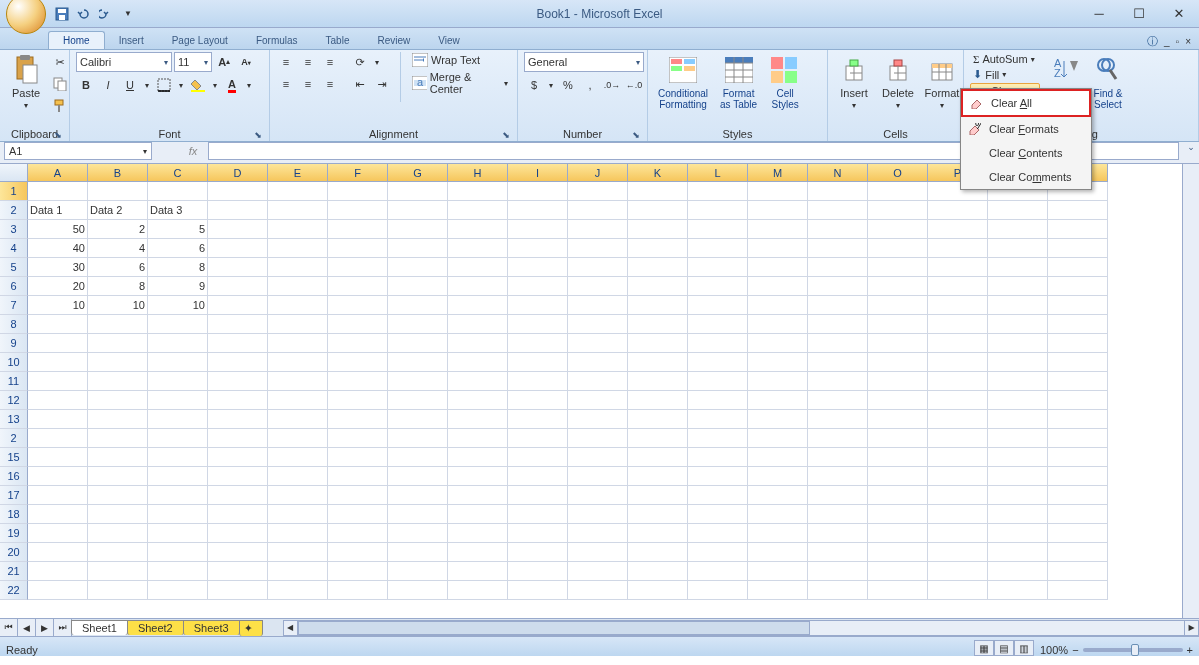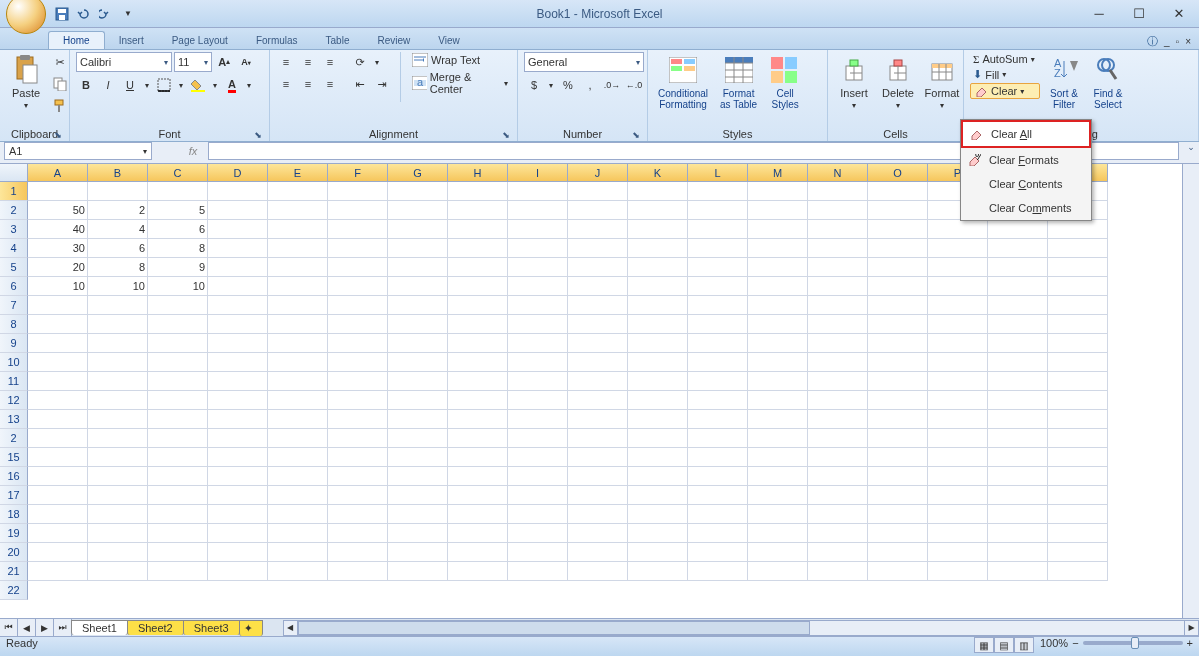--- a/index.html
+++ b/index.html
@@ -25,21 +25,21 @@
 .big-btn .lbl{font-size:10px;text-align:center;color:#15428b;line-height:11px}
 .small-btns{display:flex;flex-direction:column;gap:2px}
 .small-row{display:flex;gap:2px;align-items:center}
 .sb{width:20px;height:20px;display:flex;align-items:center;justify-content:center;border:1px solid transparent;cursor:pointer;font-size:11px}
 .combobox{height:20px;border:1px solid #9ac;background:#fff;display:flex;align-items:center;padding:1px 3px;font-size:11px}
 .combobox .drop{margin-left:auto;font-size:8px;color:#3b5a82}
 .editing-group{position:relative}
 .editing-stack{display:flex;flex-direction:column;gap:1px}
 .ed-item{display:flex;align-items:center;gap:3px;padding:1px 3px;cursor:pointer;font-size:10px;color:#15428b}
 .ed-item.active{background:#fdeeb3;border:1px solid #e8a43f;border-radius:2px}
-.clear-menu{position:absolute;top:69px;left:-4px;background:#f4f4f4;border:1px solid #868686;box-shadow:2px 2px 4px rgba(0,0,0,0.3);width:132px;z-index:100}
+.clear-menu{position:absolute;top:38px;left:-4px;background:#f4f4f4;border:1px solid #868686;box-shadow:2px 2px 4px rgba(0,0,0,0.3);width:132px;z-index:100}
 .clear-menu .mi{display:flex;align-items:center;gap:6px;padding:4px 8px 4px 4px;cursor:pointer;font-size:11px}
 .clear-menu .mi .mi-icon{width:18px;height:16px;display:flex;align-items:center;justify-content:center}
 .clear-menu .mi.highlight{border:2px solid #d22;background:#fff}
 .clear-menu .mi u{text-decoration:underline}
 .namebox-bar{height:22px;background:#e8eef7;display:flex;border-bottom:1px solid #9ac}
 .namebox{width:148px;height:18px;background:#fff;border:1px solid #9ac;margin-left:4px;display:flex;align-items:center;padding:0 4px}
 .namebox .drop{margin-left:auto;font-size:8px}
 .fx-btns{display:flex;gap:2px;margin-left:6px}
 .fx-btn{width:22px;height:18px;display:flex;align-items:center;justify-content:center;color:#888;font-style:italic}
 .formula-bar{flex:1;height:18px;background:#fff;border:1px solid #9ac;margin:0 4px}
@@ -57,21 +57,21 @@
 .cell.r{justify-content:flex-end}
 .row.sel{box-shadow:inset 0 0 0 2px #000}
 .row.sel .cell{background:#fff}
 .tabs-sheet{height:18px;background:#dbe5f1;display:flex;align-items:center;border-top:1px solid #9ac}
 .nav-btns{display:flex}
 .nav-btns span{width:18px;height:17px;display:flex;align-items:center;justify-content:center;border-right:1px solid #9ac;font-size:9px;cursor:pointer;background:#e8eef7}
 .sheet-tab{padding:1px 10px;background:#fff;border:1px solid #888;border-bottom:none;margin-left:-1px;font-size:11px;cursor:pointer;border-radius:0 0 3px 3px}
 .sheet-tab.inactive{background:#fde047}
 .hscroll{flex:1;margin-left:20px;height:16px;background:#e8eef7;border:1px solid #9ac;position:relative}
 .hscroll .thumb{position:absolute;left:14px;width:56%;height:100%;background:#cedcec;border:1px solid #9ac}
-.statusbar{height:20px;background:linear-gradient(#d7e6f7,#bdd7f0);display:flex;align-items:flex-start;padding:0 6px;font-size:11px;color:#3b5a82;border-top:1px solid #9ac}
+.statusbar{height:20px;background:linear-gradient(#d7e6f7,#bdd7f0);display:flex;align-items:flex-end;padding:0 6px;font-size:11px;color:#3b5a82;border-top:1px solid #9ac}
 .view-btns{margin-left:auto;display:flex;gap:0}
 .view-btns span{width:20px;height:16px;border:1px solid #9ac;display:flex;align-items:center;justify-content:center;font-size:10px;cursor:pointer;background:#e8eef7}
 .zoom{margin-left:6px;display:flex;align-items:center;gap:4px}
 .zoom-slider{width:100px;height:4px;background:#9ac;position:relative;border-radius:2px}
 .zoom-slider .zt{position:absolute;left:48%;top:-4px;width:8px;height:12px;background:#e8eef7;border:1px solid #6a8fb5;border-radius:2px}
 .vscroll{position:absolute;right:0;top:0;width:17px;height:100%;background:#e8eef7;border-left:1px solid #9ac}
 svg{display:block}
 </style>
 </head>
 <body>
@@ -498,20 +498,40 @@
         <div class="cell"></div>
         <div class="cell"></div>
         <div class="cell"></div>
         <div class="cell"></div>
         <div class="cell"></div>
         <div class="cell"></div>
         <div class="cell"></div>
         <div class="cell"></div>
       </div>
       <div class="row">
+        <div class="cell">Data 1</div>
+        <div class="cell">Data 2</div>
+        <div class="cell">Data 3</div>
+        <div class="cell"></div>
+        <div class="cell"></div>
+        <div class="cell"></div>
+        <div class="cell"></div>
+        <div class="cell"></div>
+        <div class="cell"></div>
+        <div class="cell"></div>
+        <div class="cell"></div>
+        <div class="cell"></div>
+        <div class="cell"></div>
+        <div class="cell"></div>
+        <div class="cell"></div>
+        <div class="cell"></div>
+        <div class="cell"></div>
+        <div class="cell"></div>
+      </div>
+      <div class="row">
         <div class="cell r">50</div>
         <div class="cell r">2</div>
         <div class="cell r">5</div>
         <div class="cell"></div>
         <div class="cell"></div>
         <div class="cell"></div>
         <div class="cell"></div>
         <div class="cell"></div>
         <div class="cell"></div>
         <div class="cell"></div>

